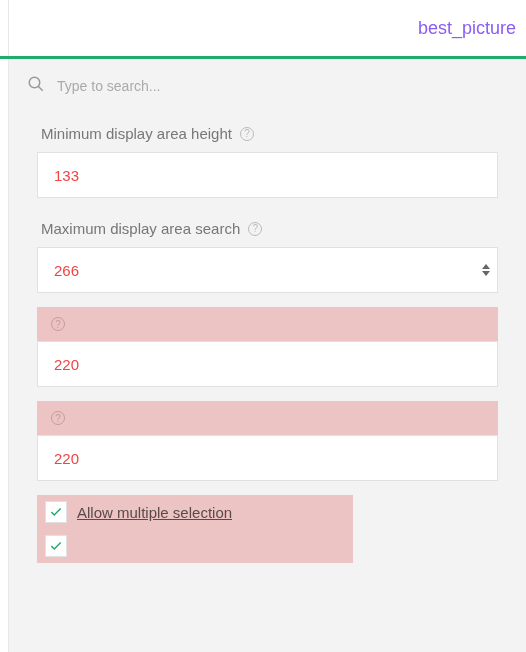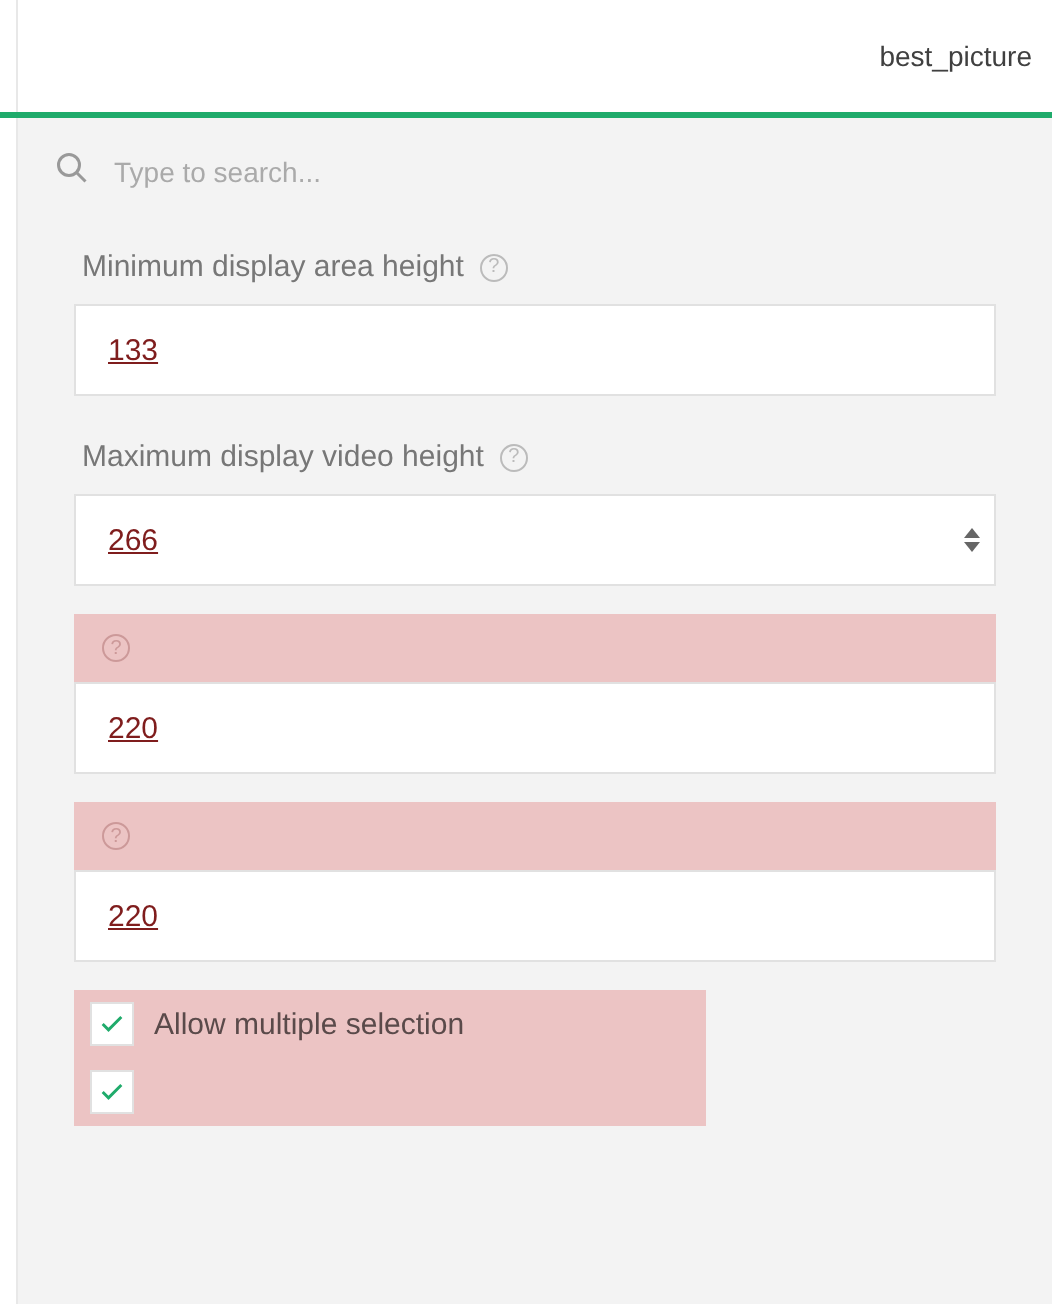--- a/index.html
+++ b/index.html
@@ -7,21 +7,21 @@
   .page { width: 526px; height: 652px; position: relative; background: #fff; }
   .topbar {
     height: 56px;
     display: flex;
     align-items: center;
     justify-content: flex-end;
     padding: 0 10px 0 0;
     border-left: 1px solid #e8e8e8;
     margin-left: 8px;
   }
-  .title { font-size: 14px; color: #404040; }
+  .title { font-size: 18px; color: #8b5cf6; }
   .greenline { height: 3px; background: #1fab6b; width: 100%; }
   .panel {
     position: absolute;
     left: 8px; right: 0; top: 59px; bottom: 0;
     background: #f3f3f3;
     border-left: 1px solid #e8e8e8;
     padding: 0;
     overflow: hidden;
   }
   .searchrow {
@@ -49,23 +49,22 @@
     width: 14px; height: 14px;
     border: 1.3px solid #bbb; border-radius: 50%;
     display: inline-flex; align-items: center; justify-content: center;
     font-size: 10px; color: #bbb;
   }
   .label.hl .help { border-color: #c99; color: #c99; }
   .input {
     width: 100%; height: 46px;
     border: 1px solid #e1e1e1; background: #fff;
     padding: 16px 16px;
-    font-size: 15px; color: #7f1d1d;
+    font-size: 15px; color: #ef4444;
     outline: none;
-    text-decoration: underline;
   }
   .numwrap { position: relative; }
   .spinner {
     position: absolute; right: 8px; top: 50%; transform: translateY(-50%);
     display: flex; flex-direction: column; gap: 2px;
   }
   .spinner div {
     width: 0; height: 0;
     border-left: 4px solid transparent;
     border-right: 4px solid transparent;
@@ -82,21 +81,21 @@
   }
   .checkrow + .checkrow { margin-top: 0; }
   .cbox {
     width: 22px; height: 22px;
     background: #fff; border: 1px solid #e1e1e1;
     display: inline-flex; align-items: center; justify-content: center;
     margin-right: 10px;
     cursor: pointer;
   }
   .cbox svg { width: 14px; height: 14px; stroke: #1fab6b; stroke-width: 2.5; fill: none; }
-  .checkrow span { font-size: 15px; color: #5a4a4a; }
+  .checkrow span { font-size: 15px; color: #5a4a4a; text-decoration: underline; }
 </style>
 </head>
 <body>
 
 <div class="page">
   <div class="topbar">
     <div class="title">best_picture</div>
   </div>
   <div class="greenline"></div>
   <div class="panel">
@@ -114,21 +113,21 @@
       <div class="field">
         <div class="label">
           <span>Minimum display area height</span>
           <span class="help">?</span>
         </div>
         <input class="input" type="text" value="133" style="">
       </div>
 
       <div class="field">
         <div class="label">
-          <span>Maximum display video height</span>
+          <span>Maximum display area search</span>
           <span class="help">?</span>
         </div>
         <div class="numwrap">
           <input class="input" type="text" value="266" style="">
           <div class="spinner">
             <div class="up"></div>
             <div class="dn"></div>
           </div>
         </div>
       </div>

